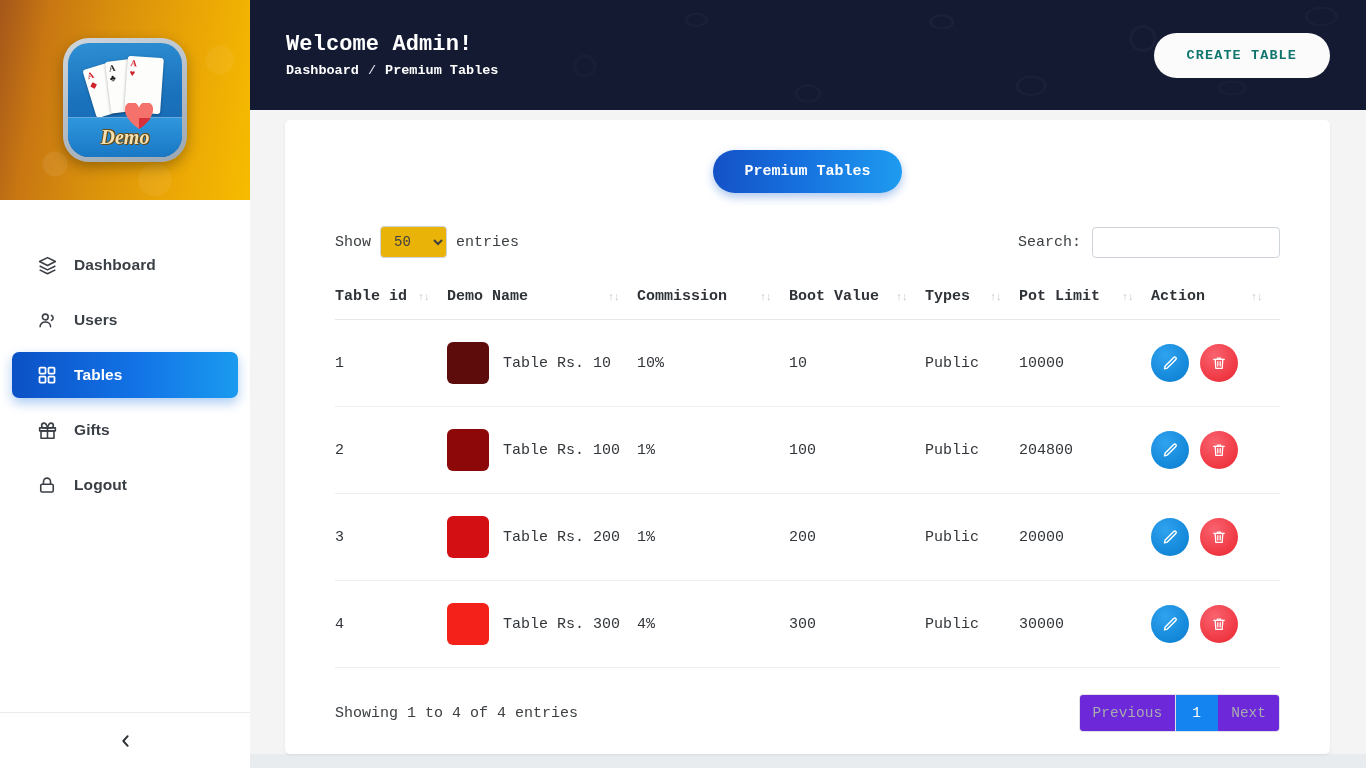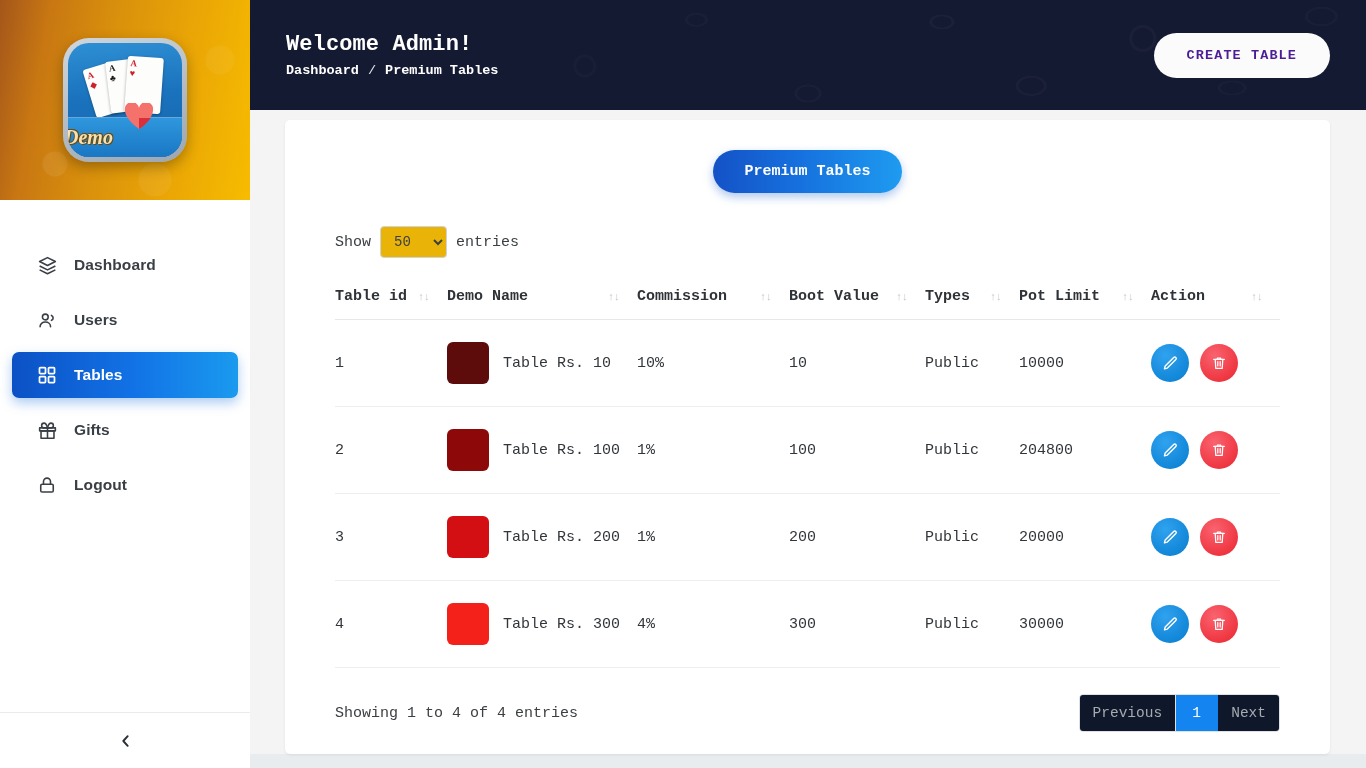--- a/index.html
+++ b/index.html
@@ -51,21 +51,21 @@
   .pip-red { color: #d0212b; }
   .pip-blk { color: #1b1b1b; }
   .sym { position: absolute; left: 3px; top: 13px; font-size: 9px; line-height: 1; }
   .heart-badge {
     position: absolute; left: 56px; top: 60px; width: 30px; height: 27px; z-index: 4;
   }
   .ribbon {
     position: absolute; left: -4px; right: -4px; bottom: 0; height: 40px;
     background: linear-gradient(180deg,#2f97dd,#1977c4);
     border-top: 1px solid rgba(255,255,255,.35);
-    display: flex; align-items: center; justify-content: flex-start;
+    display: flex; align-items: center; justify-content: center;
   }
   .ribbon span {
     font-family: "Liberation Serif", serif; font-weight: bold; font-style: italic;
     font-size: 20px; color: #f4e2b4;
     text-shadow: 1px 1px 0 #6b4a12, -1px 0 0 #6b4a12, 0 -1px 0 #6b4a12, 1px -1px 0 #6b4a12;
   }
 
   #nav { padding-top: 42px; flex: 1; }
   .nav-item {
     display: flex; align-items: center; gap: 16px;
@@ -110,21 +110,21 @@
       radial-gradient(ellipse 30px 18px at 40% 18%, transparent 0 8px, rgba(255,255,255,.04) 9px 11px, transparent 12px),
       radial-gradient(ellipse 48px 28px at 96% 15%, transparent 0 13px, rgba(255,255,255,.045) 14px 16px, transparent 17px),
       radial-gradient(ellipse 26px 26px at 30% 60%, transparent 0 8px, rgba(255,255,255,.035) 9px 11px, transparent 12px);
   }
   #welcome-block { position: relative; z-index: 2; }
   #welcome-title { color: #fff; font-size: 22px; font-weight: bold; letter-spacing: .1px; }
   #breadcrumb { margin-top: 6px; font-size: 13.5px; font-weight: bold; color: #fff; display: flex; gap: 9px; }
   #breadcrumb .sep { color: #dfe2ea; font-weight: normal; }
   #create-table-btn {
     position: relative; z-index: 2;
-    background: #fbfbfb; color: #4c1d95; border: none; border-radius: 24px;
+    background: #fbfbfb; color: #0f766e; border: none; border-radius: 24px;
     height: 45px; padding: 0 33px; font-size: 13.5px; font-weight: bold;
     letter-spacing: 1.1px; cursor: pointer; font-family: inherit;
   }
 
   #content { flex: 1; padding: 10px 36px 0 35px; position: relative; }
   #card-panel {
     background: #fff; border-radius: 5px; padding: 30px 0 22px 0;
     box-shadow: 0 1px 3px rgba(0,0,0,.07);
   }
   #tab-row { display: flex; justify-content: center; }
@@ -181,21 +181,21 @@
   .act-del  { background: radial-gradient(circle at 38% 30%, #f9636f, #ef3742 70%, #e62d39); }
 
   #table-footer {
     display: flex; justify-content: space-between; align-items: center;
     padding: 26px 50px 0 50px;
   }
   #info-text { font-size: 15px; color: #3c4043; }
   #pagination { display: flex; border: 1px solid #dee2e6; border-radius: 4px; overflow: hidden; }
   .pg {
     min-width: 42px; height: 36px; display: flex; align-items: center; justify-content: center;
-    padding: 0 13px; font-size: 14.5px; color: #a6abb0; background: #0f172a; cursor: pointer;
+    padding: 0 13px; font-size: 14.5px; color: #a6abb0; background: #6d28d9; cursor: pointer;
     border-right: 1px solid #dee2e6;
   }
   .pg:last-child { border-right: none; }
   .pg.active { background: #1484f0; color: #fff; font-weight: normal; border-color: #1484f0; }
 
   #page-footer {
     height: 56px; flex: 0 0 56px; background: #e9ecef;
     display: flex; align-items: center; justify-content: center;
     font-size: 14px; color: #44484c;
   }
@@ -321,20 +321,24 @@
         <div id="tab-row">
           <button id="premium-tab">Premium Tables</button>
         </div>
 
         <div id="table-tools">
           <div id="length-ctl">
             <span>Show</span>
             <select id="length-select"><option>10</option><option>25</option><option selected="">50</option><option>100</option></select>
             <span>entries</span>
           </div>
+          <div id="search-ctl">
+            <label>Search:</label>
+            <input id="search-input" type="text" placeholder="" style="">
+          </div>
         </div>
 
         <table>
           <thead>
             <tr>
               <th class="c-id">
                 <div class="th-inner">
                   <span>Table id</span>
                   <span class="sort-ic">↑↓</span>
                 </div>

